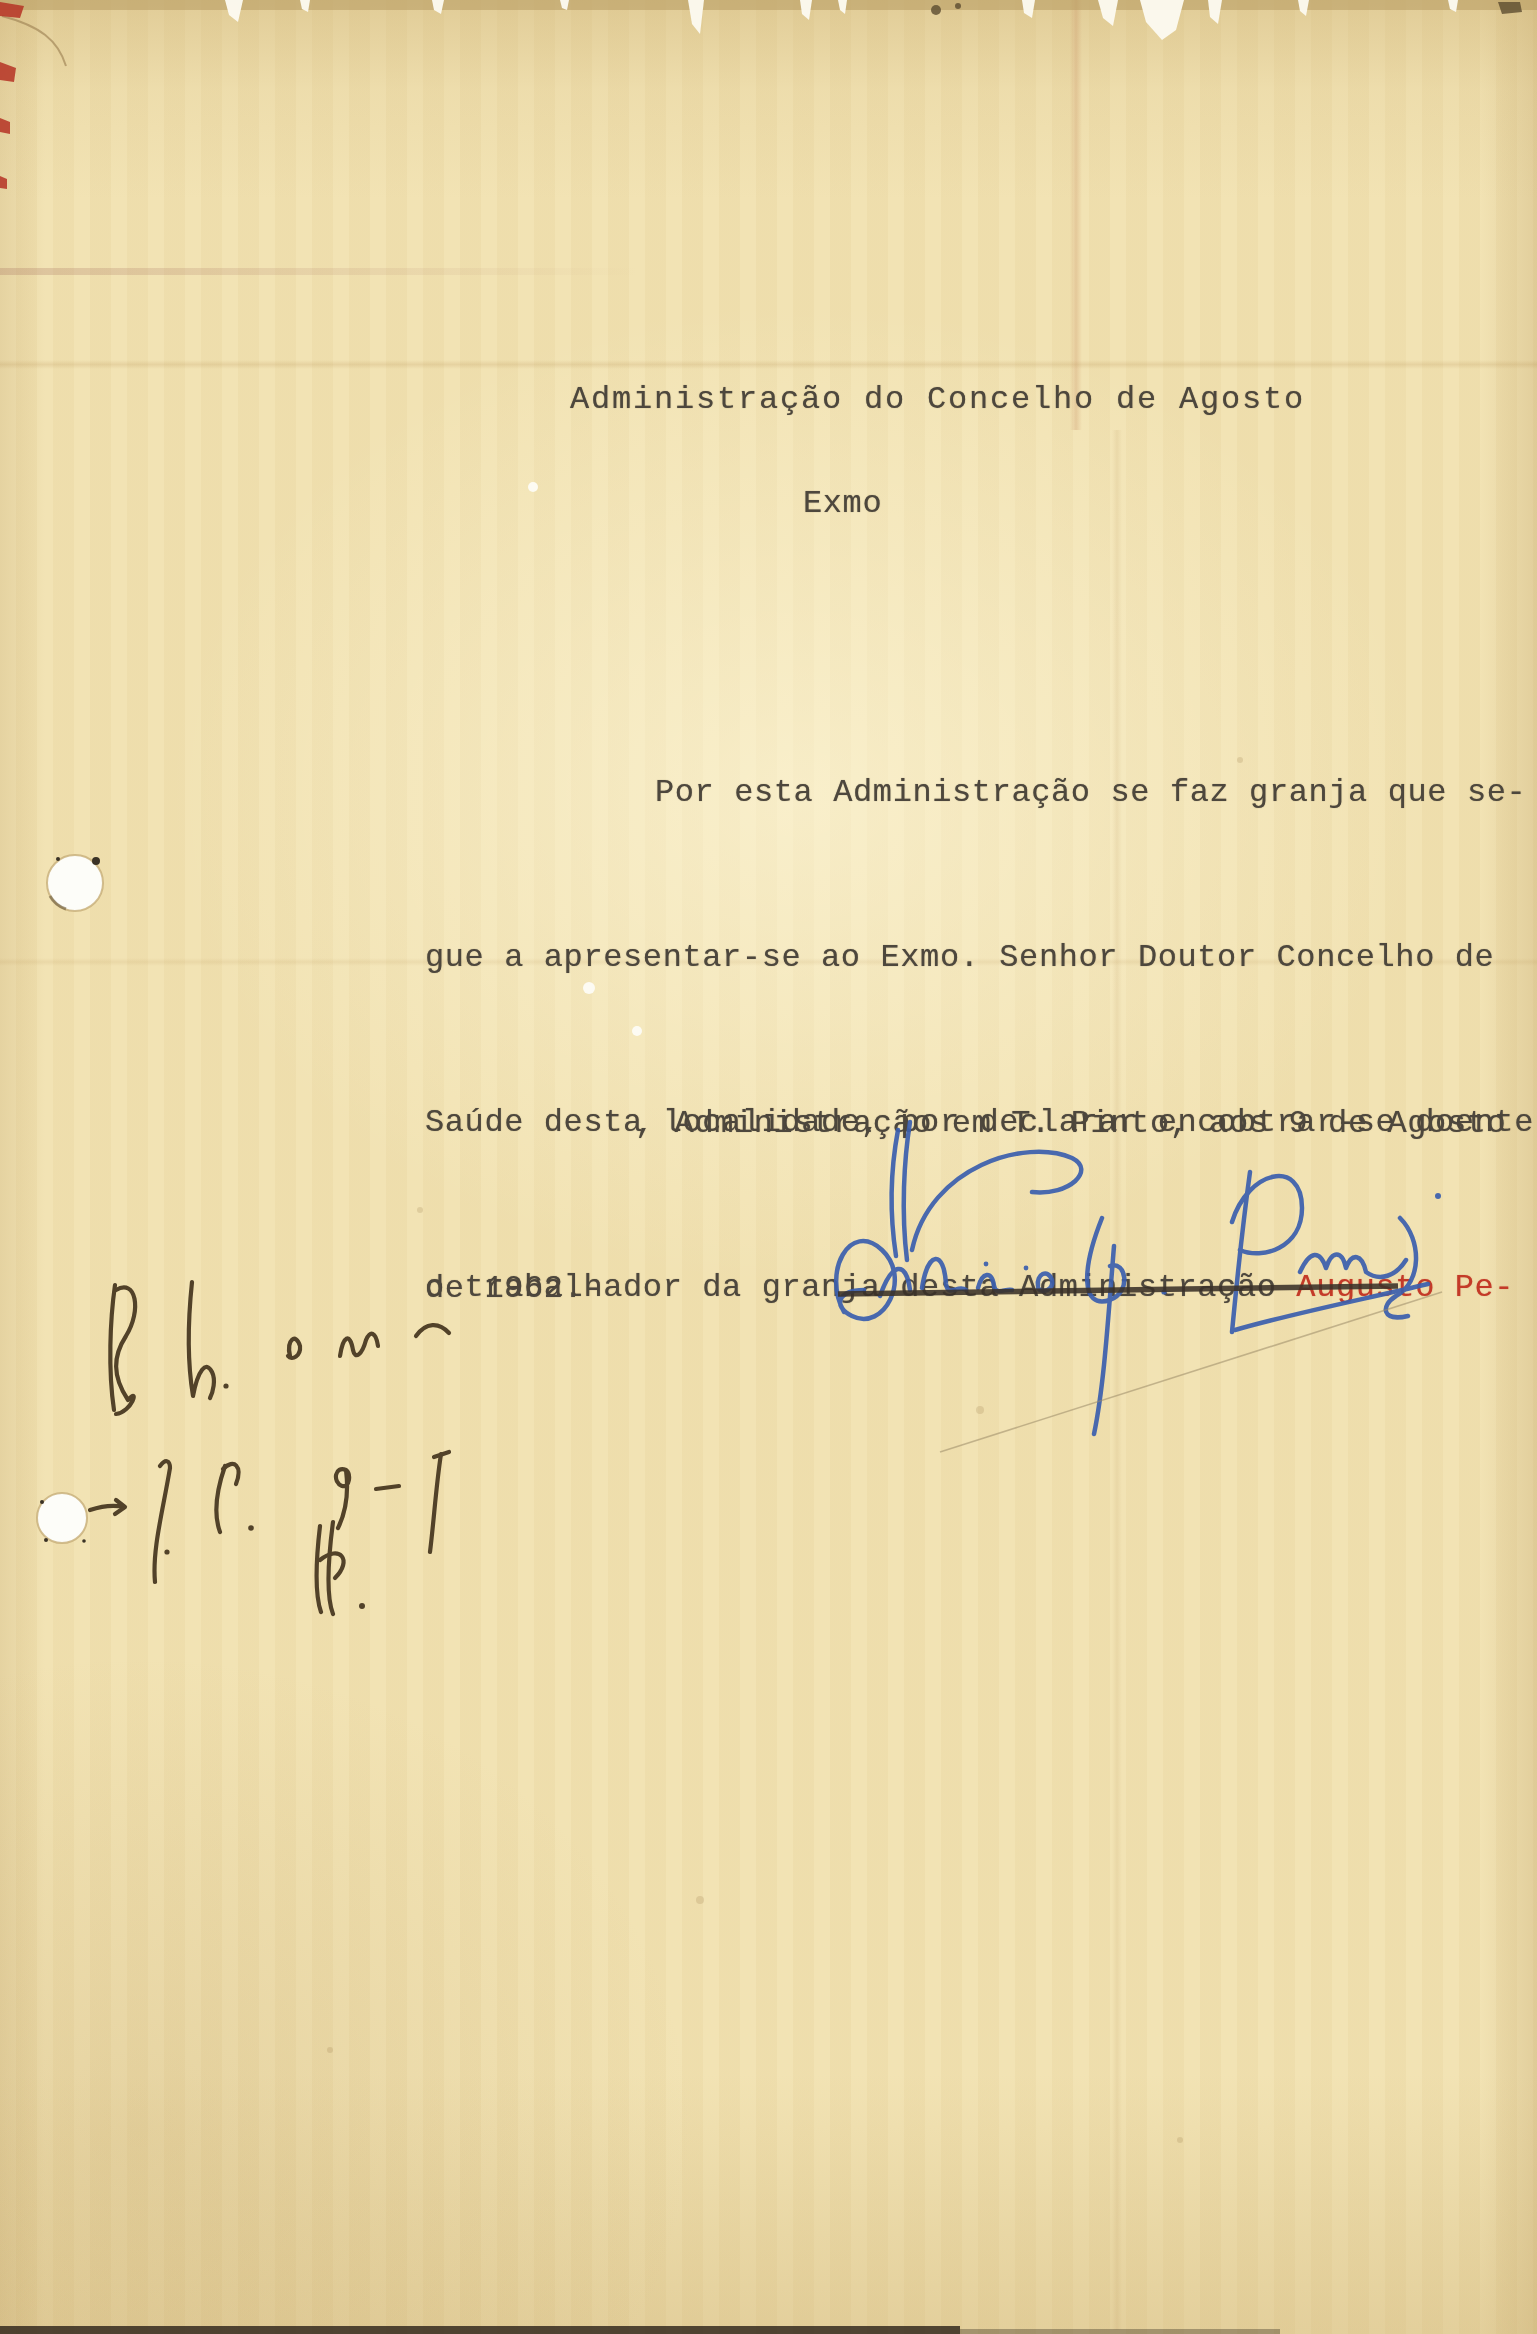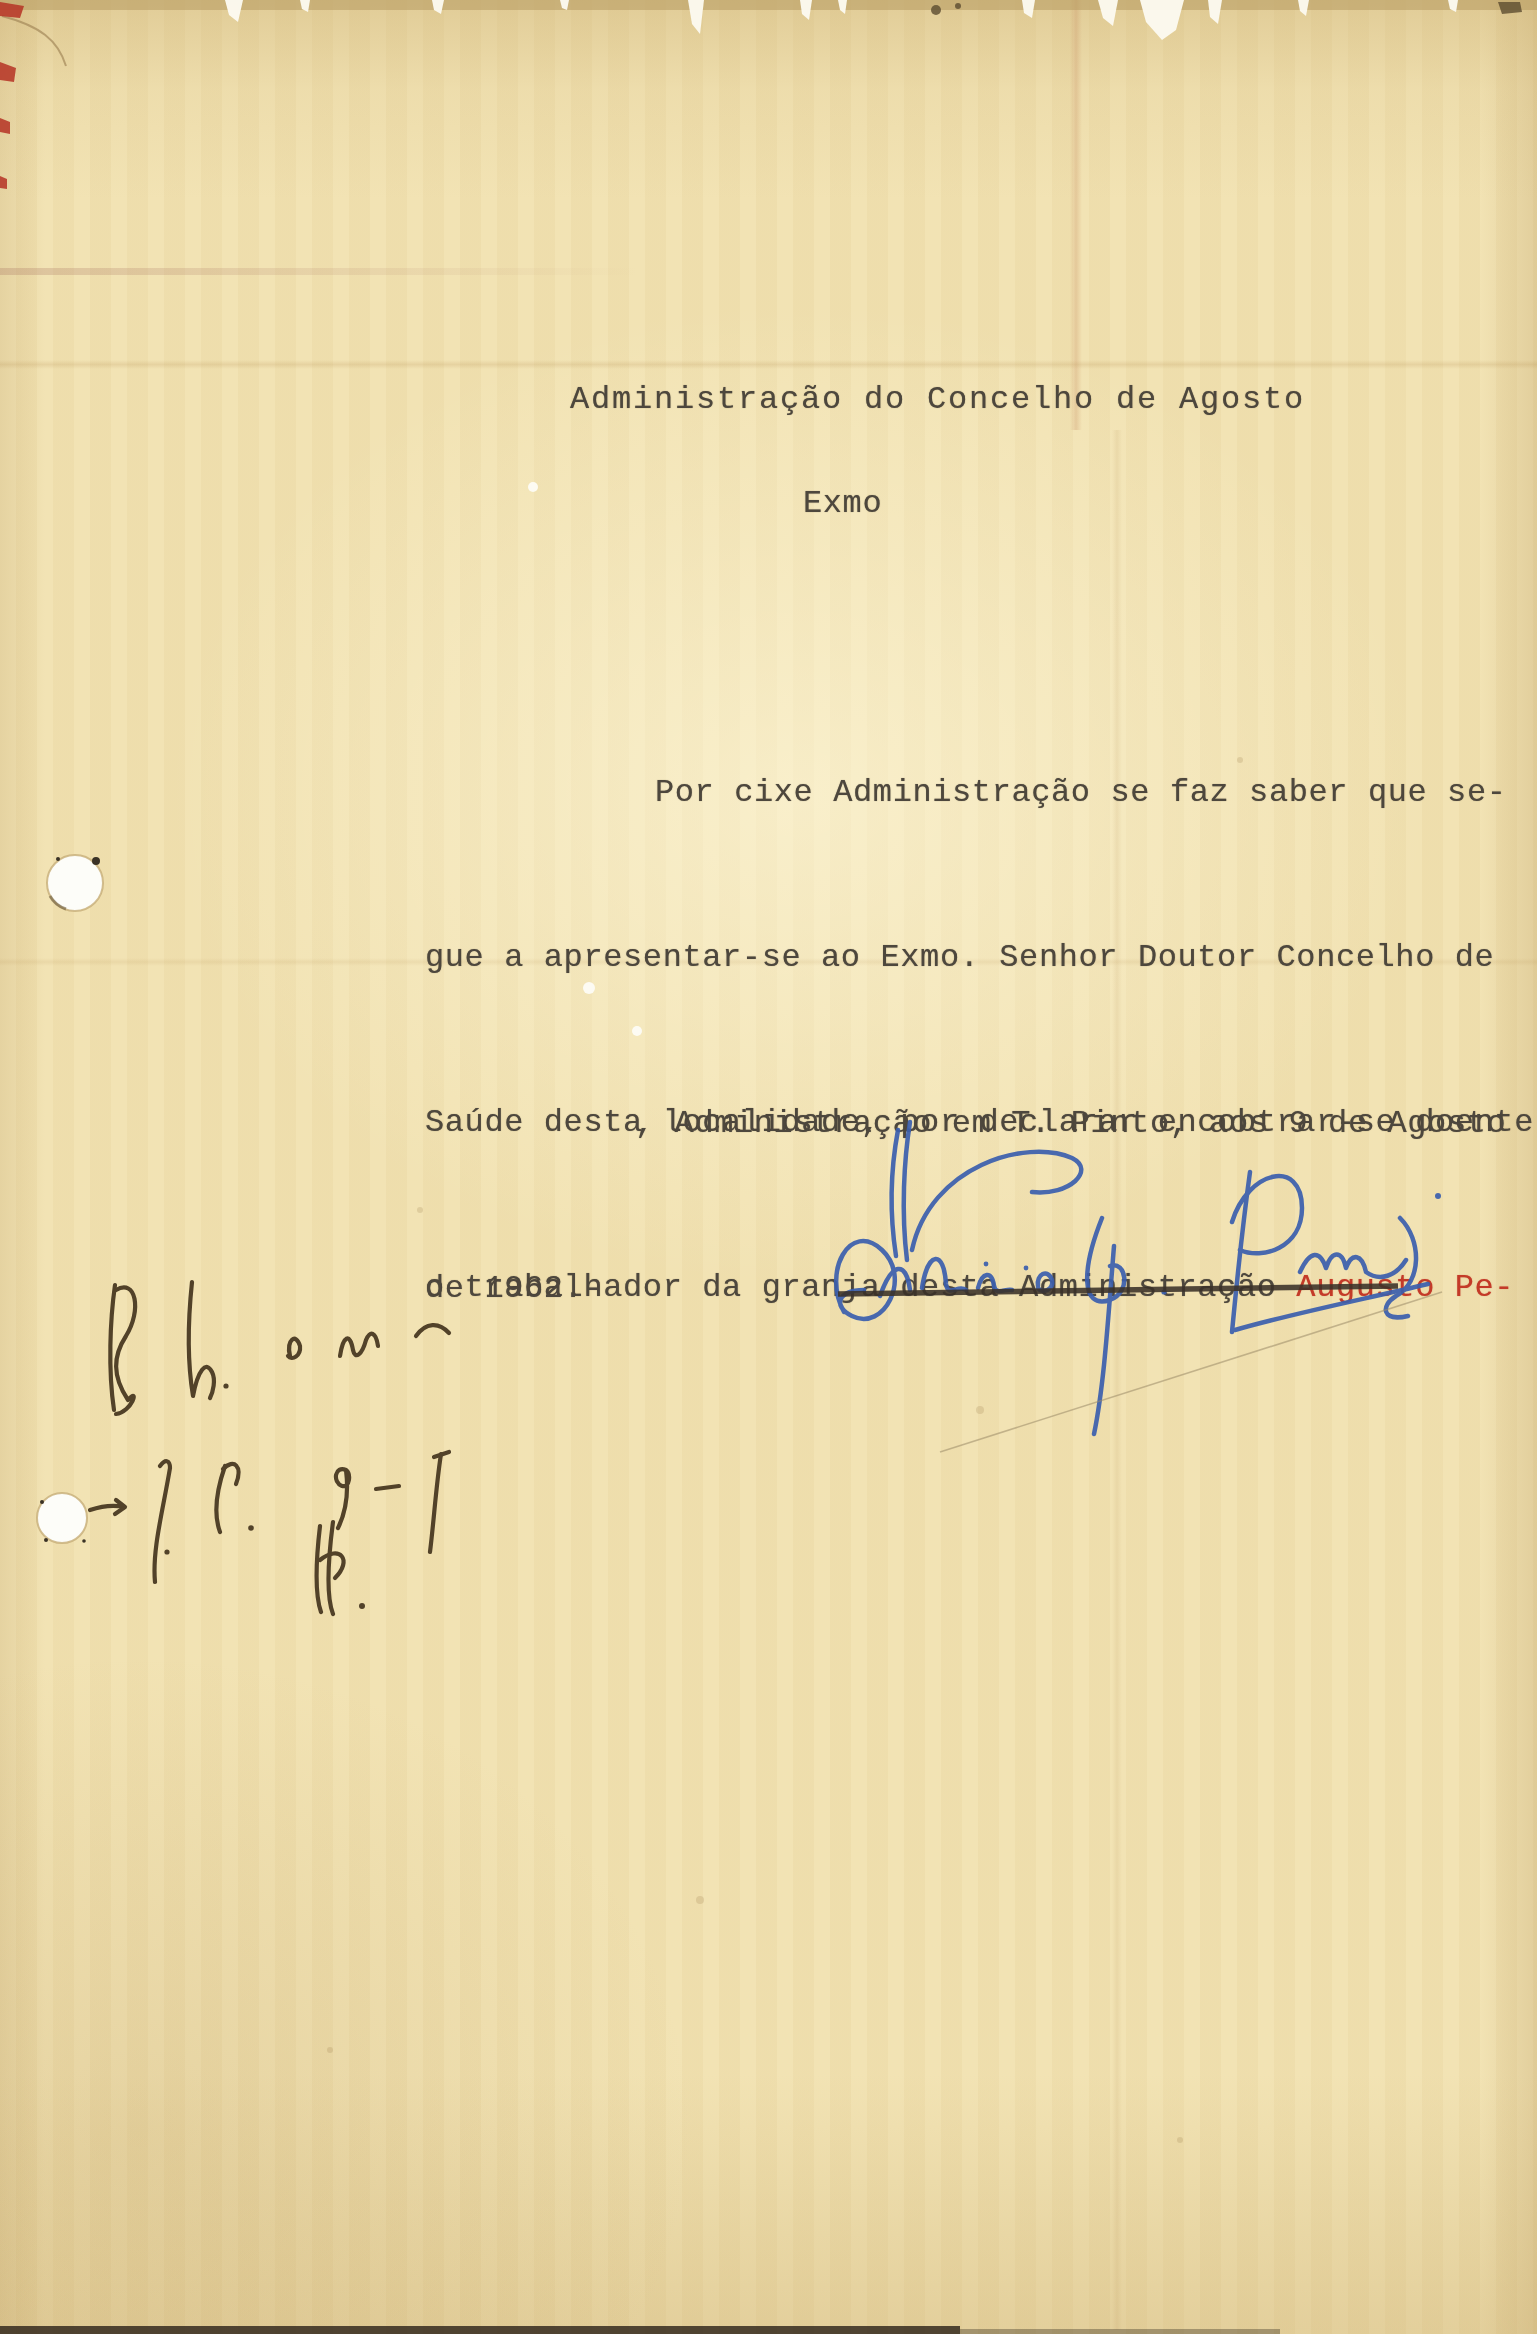--- a/index.html
+++ b/index.html
@@ -41,21 +41,21 @@
   <div class="crease" style="left:0;top:360px;width:1537px;height:9px;background:linear-gradient(180deg,transparent,rgba(176,136,74,.18),transparent);"></div>
   <div class="crease" style="left:0;top:268px;width:640px;height:7px;background:linear-gradient(90deg,rgba(170,120,100,.30),rgba(170,120,100,.12) 60%,transparent);"></div>
   <div class="crease" style="left:0;top:958px;width:1537px;height:8px;background:linear-gradient(180deg,transparent,rgba(176,136,74,.12),transparent);"></div>
   <div class="crease" style="left:0;top:1650px;width:700px;height:684px;background:radial-gradient(ellipse at 20% 70%,rgba(175,140,78,.18),transparent 70%);"></div>
 
   <div class="type title" style="left:570px;top:372px;">Administração do Concelho de Agosto</div>
 
   <div class="type" style="left:803px;top:476px;">Exmo</div>
 
   <div class="type" style="left:425px;top:655px;">
-    <div class="indent1"><span>Por cixe Administração se faz saber que se-</span></div>
+    <div class="indent1"><span>Por esta Administração se faz granja que se-</span></div>
     <div><span>gue a apresentar-se ao Exmo. Senhor Doutor Concelho de</span></div>
     <div><span>Saúde desta localidade, por declarar encobtrar-se doente</span></div>
     <div><span>o trabalhador da granja desta Administração </span><span class="red">Augusto Pe-</span></div>
   </div>
 
   <div class="type" style="left:425px;top:986px;">
     <div class="indent2"><span>, Administração em T. Pinto, aos 9 de Agosto</span></div>
     <div><span>de 1962.-</span></div>
   </div>
 

